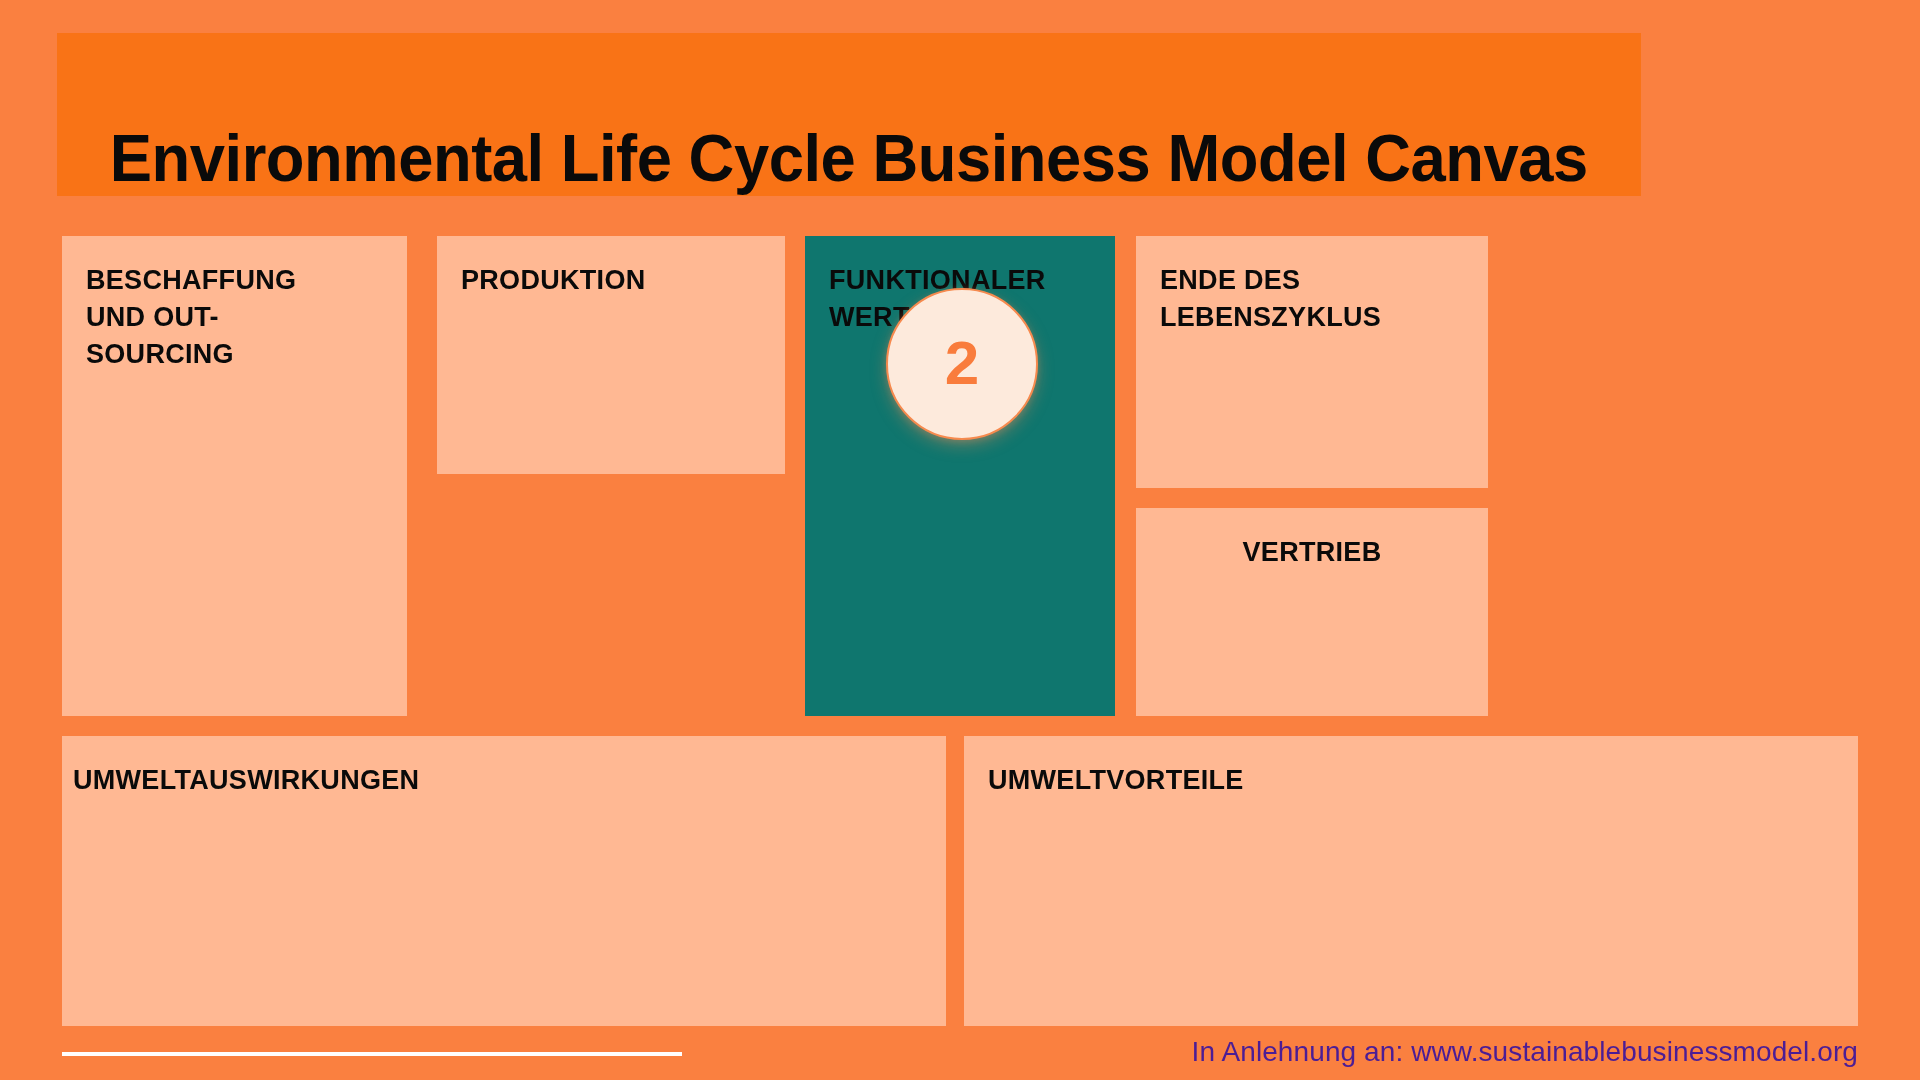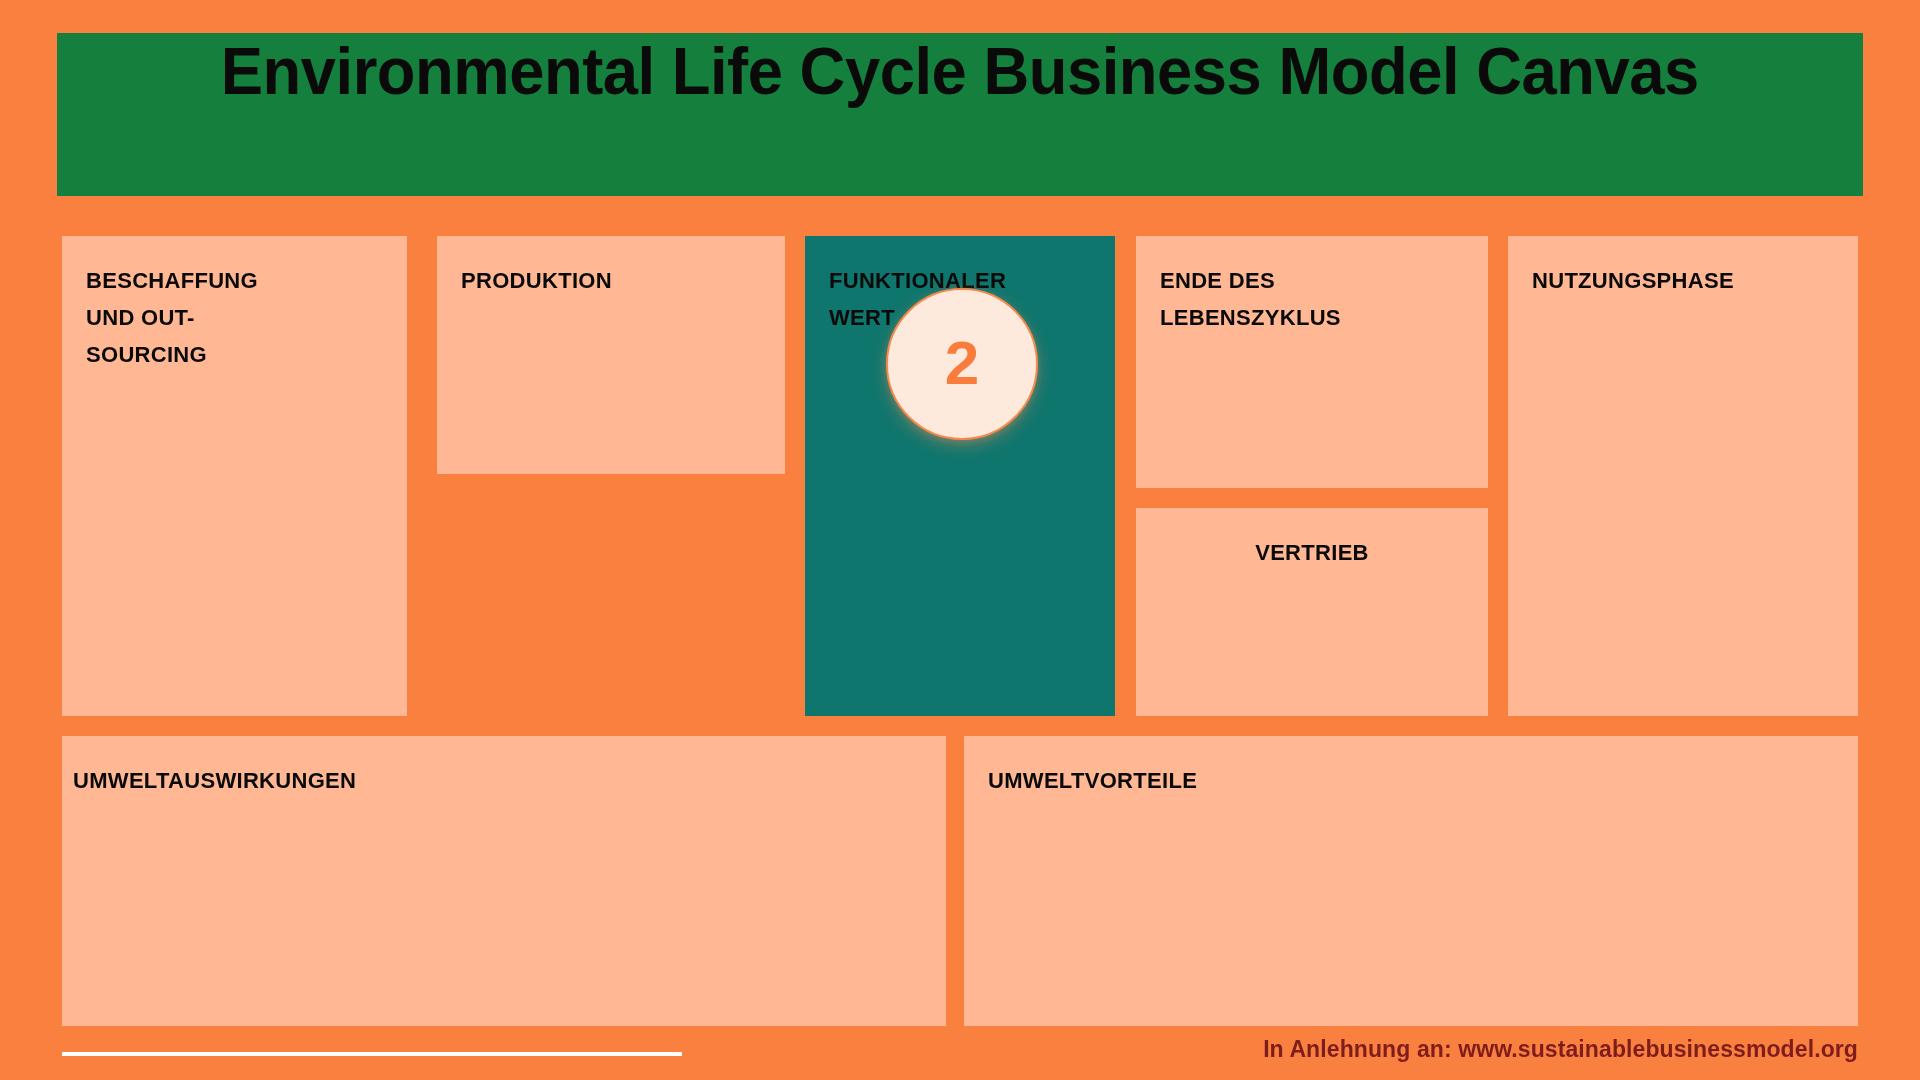--- a/index.html
+++ b/index.html
@@ -22,25 +22,25 @@
     height: 1080px;
     background: #FA8040;
     box-sizing: border-box;
   }
 
   
   .title-banner {
     position: absolute;
     left: 57px;
     top: 33px;
-    width: 1806px;
+    width: 1584px;
     height: 163px;
-    background: #15803d;
+    background: #f97316;
     display: flex;
-    align-items: flex-start;
+    align-items: flex-end;
     justify-content: center;
   }
   .title-text {
     font-family: "Liberation Sans Narrow", "Liberation Sans", sans-serif;
     font-weight: 700;
     font-size: 66px;
     letter-spacing: -0.5px;
     color: #0A0A0A;
     white-space: nowrap;
     transform: scaleX(0.96);
@@ -53,21 +53,21 @@
     background: #FFB893;
     box-sizing: border-box;
     padding: 26px 24px 0 24px;
   }
   .card.white {
     background: #0f766e;
   }
   .card-label {
     font-family: "Liberation Sans", sans-serif;
     font-weight: 700;
-    font-size: 22px;
+    font-size: 27px;
     line-height: 37px;
     letter-spacing: 0.3px;
     color: #0A0A0A;
     text-transform: uppercase;
     white-space: pre-line;
   }
 
   
   #card-beschaffung     { left: 62px;   top: 236px;  width: 345px;  height: 480px; }
   #card-produktion      { left: 437px;  top: 236px;  width: 348px;  height: 238px; }
@@ -117,25 +117,24 @@
     top: 1052px;
     width: 620px;
     height: 4px;
     background: #FFFFFF;
   }
   .footer-credit {
     position: absolute;
     right: 62px;
     top: 1036px;
     font-family: "Liberation Sans Narrow", "Liberation Sans", sans-serif;
-    font-size: 23px;
-    color: #7f1d1d;
+    font-size: 28px;
+    color: #4c1d95;
     letter-spacing: 0.1px;
     white-space: nowrap;
-    font-weight: bold;
   }
 </style>
 </head>
 <body>
 
 <div class="canvas-root">
 
   <div class="title-banner">
     <div class="title-text">Environmental Life Cycle Business Model Canvas</div>
   </div>
@@ -158,23 +157,20 @@
 
   <div class="card" id="card-ende">
     <div class="card-label">Ende des
 Lebenszyklus</div>
   </div>
 
   <div class="card" id="card-vertrieb">
     <div class="card-label">Vertrieb</div>
   </div>
 
-  <div class="card" id="card-nutzungsphase">
-    <div class="card-label">Nutzungsphase</div>
-  </div>
 
   <div class="card" id="card-umweltausw">
     <div class="card-label">Umweltauswirkungen</div>
   </div>
 
   <div class="card" id="card-umweltvorteile">
     <div class="card-label">Umweltvorteile</div>
   </div>
 
   <div class="badge-wrap">

